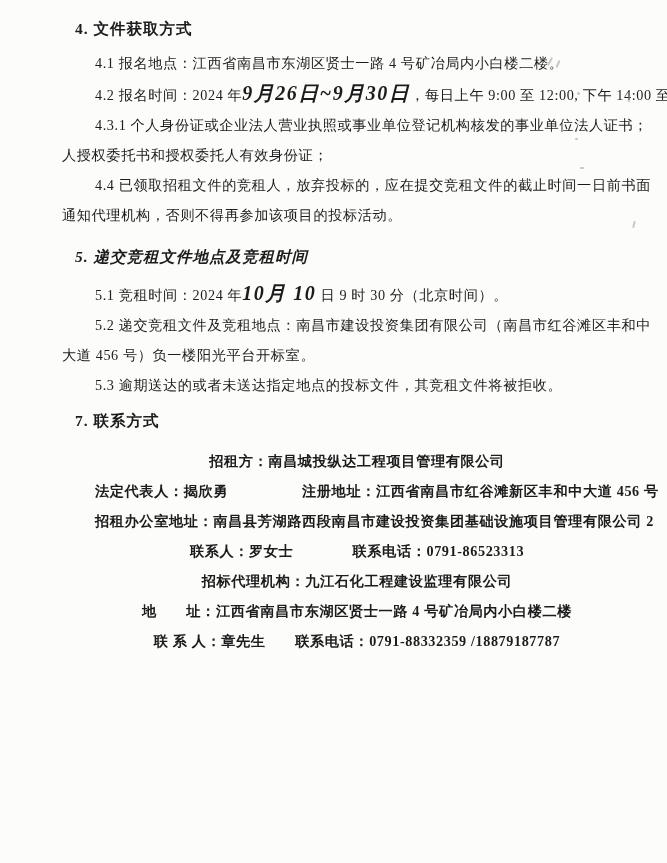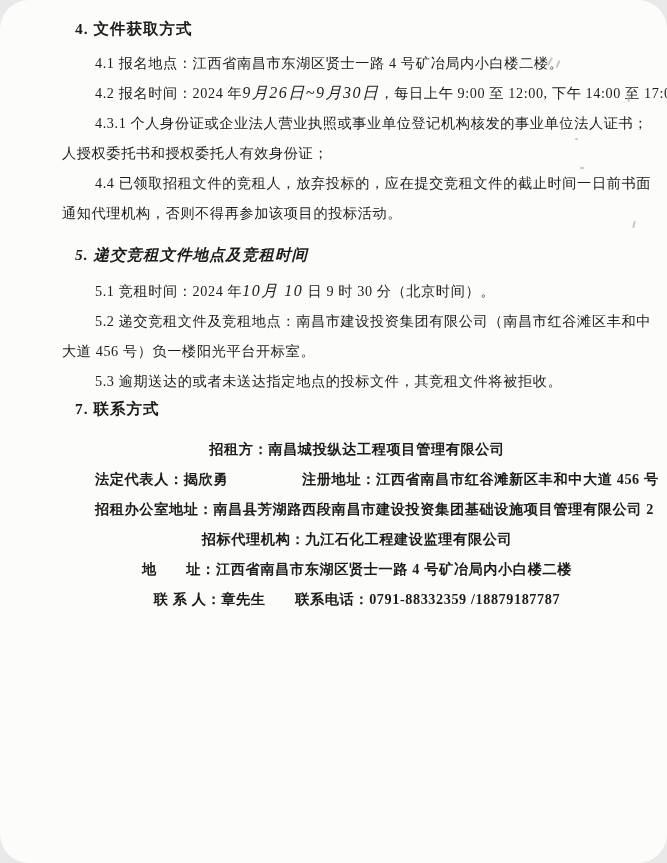--- a/index.html
+++ b/index.html
@@ -6,46 +6,45 @@
   .page{
     position:relative;
     width:667px;height:863px;
     margin:0 auto;
     background:#fcfcfa;
     box-sizing:border-box;
     padding:16px 48px 0 62px;
     overflow:hidden;
     font-family:"Liberation Serif","DejaVu Serif",serif;
     color:#1c1c1c;
-    border-radius:29px;
   }
   .sec-h{
     font-size:15.5px;
     font-weight:bold;
     line-height:26px;
     margin:0 0 6px 13px;
     letter-spacing:1px;
     white-space:nowrap;
   }
   .sec-h.h5{margin-top:14px;margin-bottom:8px;font-style:italic;}
   .sec-h.h6{margin-top:0;margin-bottom:0;}
-  .sec-h.h7{margin-bottom:12px;}
+  .sec-h.h7{margin-top:8px;margin-bottom:12px;}
   .ln{
     font-size:14.2px;
     line-height:30px;
     letter-spacing:0.6px;
     white-space:pre;
   }
   .item{padding-left:33px;}
   .cont{padding-left:0;}
   .hand{
     font-style:italic;
-    font-size:16px;
+    font-size:20px;
     letter-spacing:1.5px;
-    font-weight:400;
+    font-weight:700;
   }
   .bold7{font-weight:700;text-align:center;}
   
   .speck{position:absolute;background:#9a9a96;opacity:.55;border-radius:1px;pointer-events:none;}
   .s1{left:549px;top:57px;width:2px;height:9px;transform:rotate(28deg);}
   .s2{left:557px;top:60px;width:2px;height:8px;transform:rotate(24deg);}
   .s3{left:577px;top:92px;width:3px;height:3px;border-radius:50%;}
   .s4{left:628px;top:96px;width:2px;height:6px;transform:rotate(10deg);}
   .s5{left:580px;top:167px;width:4px;height:2px;}
   .s6{left:633px;top:221px;width:2px;height:7px;transform:rotate(15deg);}
@@ -74,20 +73,21 @@
     <div class="ln cont">大道 456 号）负一楼阳光平台开标室。</div>
     <div class="ln item">5.3 逾期送达的或者未送达指定地点的投标文件，其竞租文件将被拒收。</div>
   </div>
 
 
   <div>
     <h2 class="sec-h h7">7. 联系方式</h2>
     <div class="ln item bold7">招租方：南昌城投纵达工程项目管理有限公司</div>
     <div class="ln item bold7">法定代表人：揭欣勇　　　　　注册地址：江西省南昌市红谷滩新区丰和中大道 456 号</div>
     <div class="ln item bold7">招租办公室地址：南昌县芳湖路西段南昌市建设投资集团基础设施项目管理有限公司 2</div>
+    <div class="ln item bold7">联系人：罗女士　　　　联系电话：0791-86523313</div>
     <div class="ln item bold7">招标代理机构：九江石化工程建设监理有限公司</div>
     <div class="ln item bold7">地　　址：江西省南昌市东湖区贤士一路 4 号矿冶局内小白楼二楼</div>
     <div class="ln item bold7">联 系 人：章先生　　联系电话：0791-88332359 /18879187787</div>
   </div>
 
   <div class="speck s1"></div>
   <div class="speck s2"></div>
   <div class="speck s3"></div>
   <div class="speck s4"></div>
   <div class="speck s5"></div>

